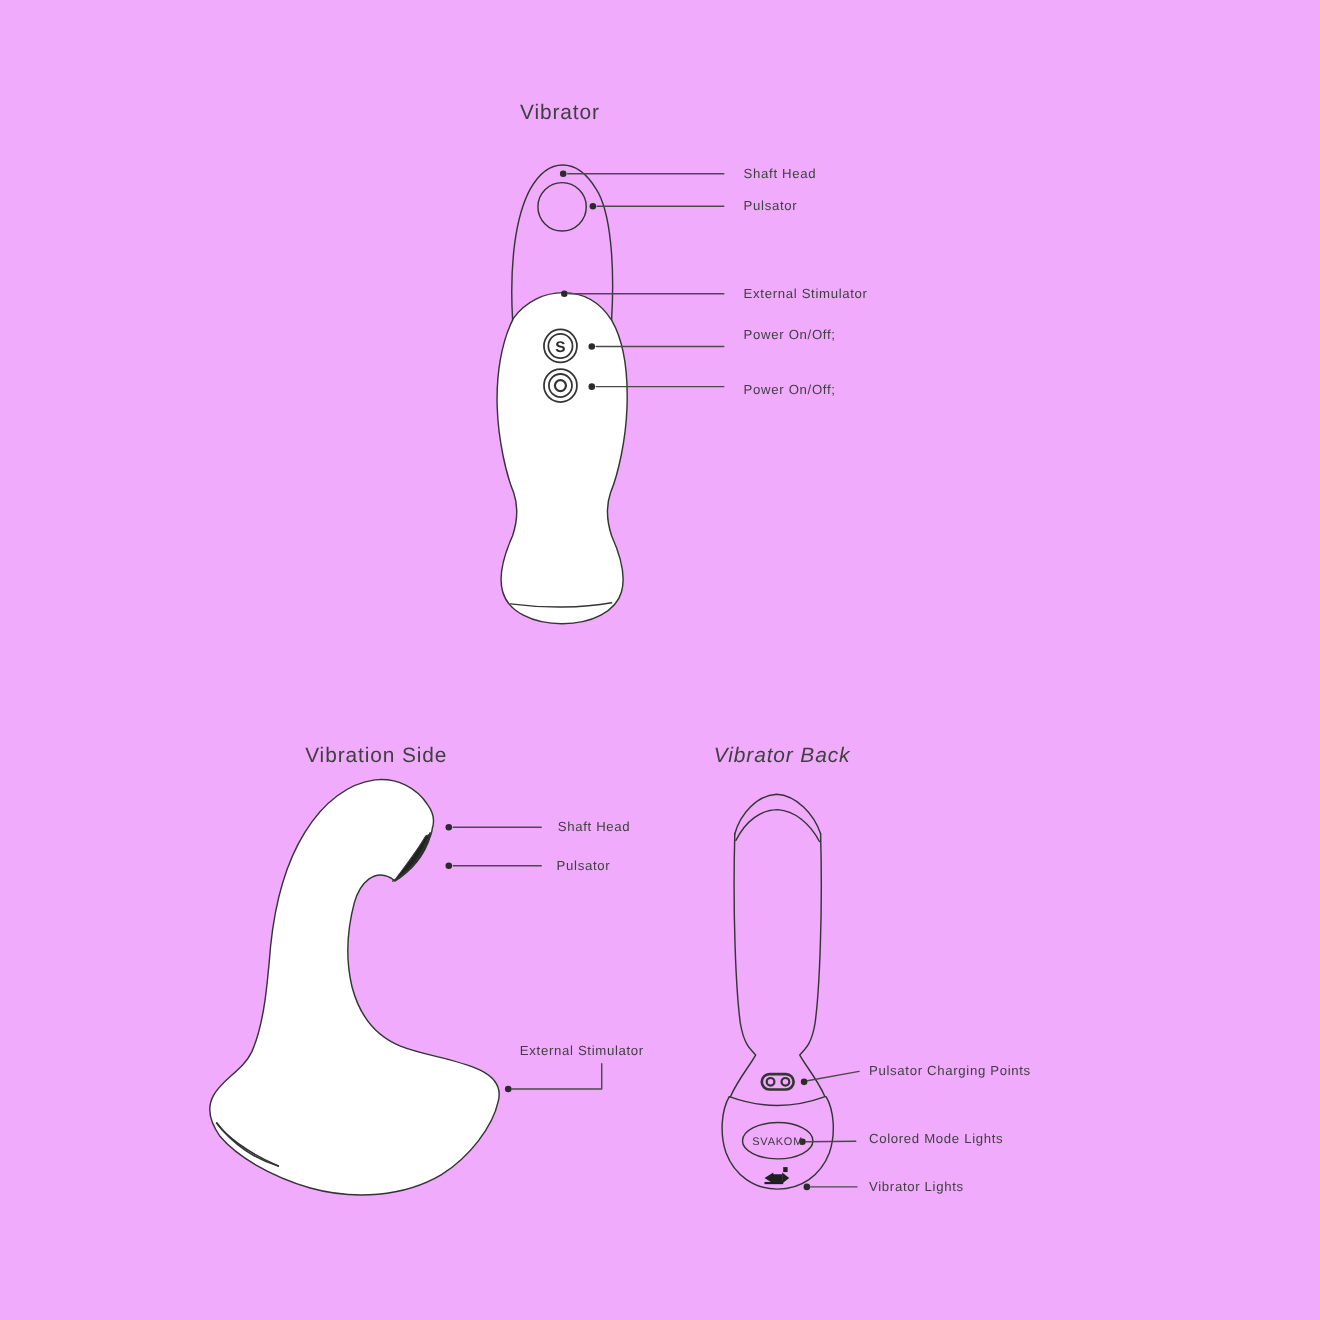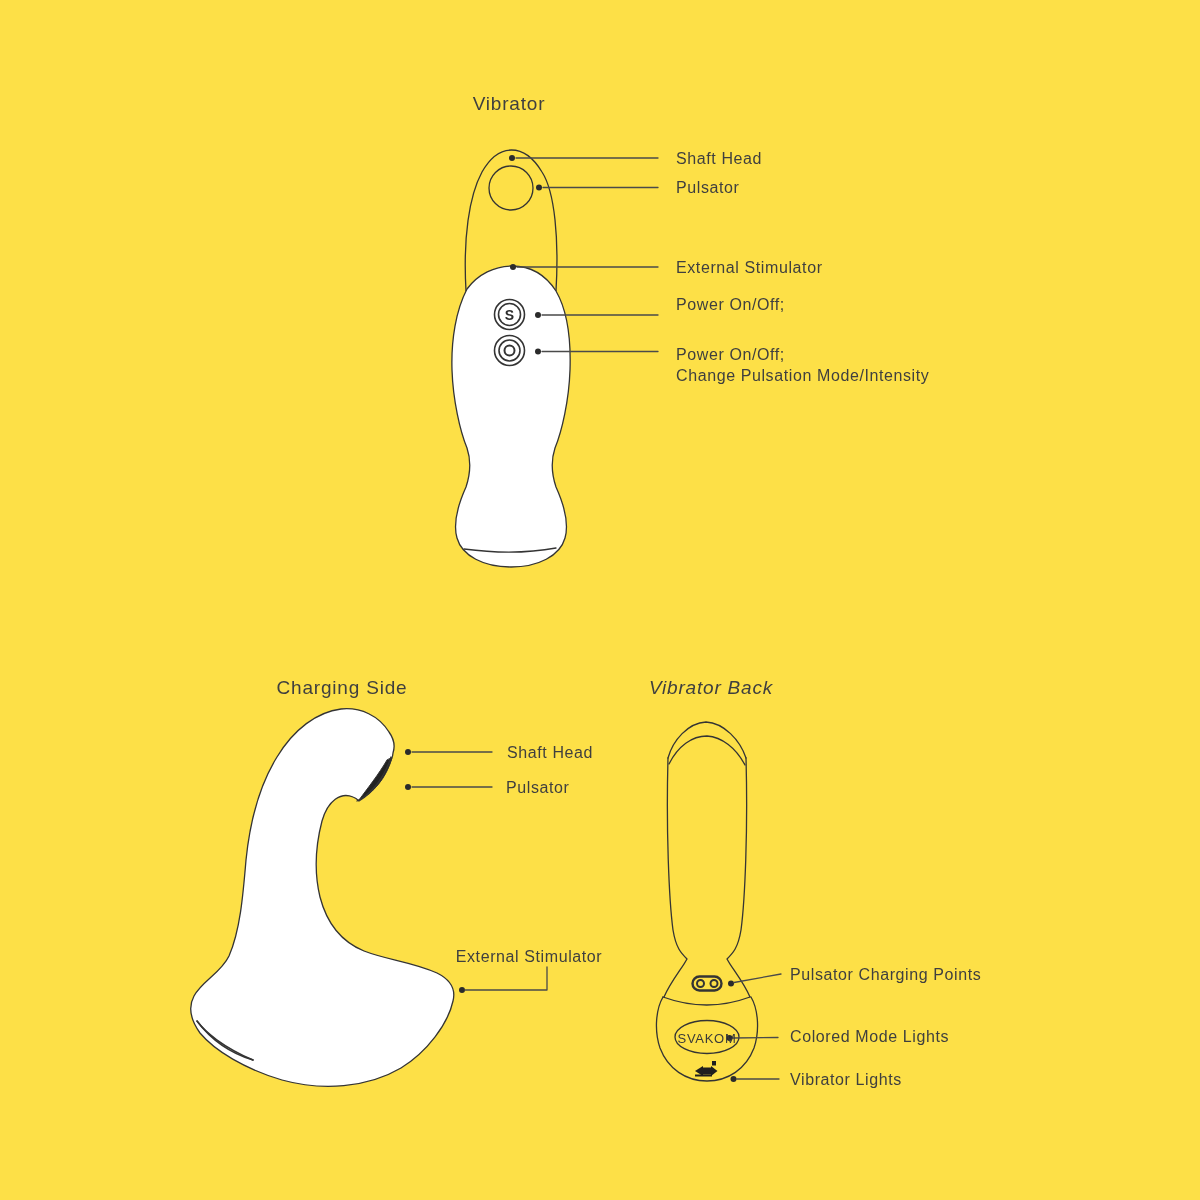--- a/index.html
+++ b/index.html
@@ -1,29 +1,29 @@
 <!DOCTYPE html>
 <html><head>
 <meta charset="utf-8">
 <style>
   html,body{margin:0;padding:0;background:#ffffff;}
   .canvas{
-    position:relative;width:1200px;height:1200px;background:#fde047;overflow:hidden;
+    position:relative;width:1200px;height:1200px;background:#f0abfc;overflow:hidden;
     font-family:"Liberation Sans","DejaVu Sans",sans-serif;color:#3f3f3f;
   }
   .art{position:absolute;left:0;top:0;}
   .lbl{
-    position:absolute;font-size:16px;letter-spacing:0.6px;line-height:21px;
+    position:absolute;font-size:12px;letter-spacing:0.6px;line-height:21px;
     white-space:nowrap;color:#3f3f3f;
   }
   .lbl.vmid{transform:translateY(-50%);}
   .lbl.cmid{transform:translate(-50%,-50%);}
   .title{font-size:19px;letter-spacing:0.8px;}
   .brand{
-    position:absolute;font-size:13px;letter-spacing:0.7px;color:#3a3a3a;
+    position:absolute;font-size:10px;letter-spacing:0.7px;color:#3a3a3a;
     transform:translate(-50%,-50%);white-space:nowrap;
   }
   .sglyph{
     position:absolute;font-size:14px;font-weight:bold;color:#2c2c2c;
     transform:translate(-50%,-52%);letter-spacing:0;
   }
 </style>
 </head>
 <body>
 
@@ -146,24 +146,23 @@
 
   <div class="lbl vmid" style="left:676px;top:158px;">Shaft Head</div>
   <div class="lbl vmid" style="left:676px;top:187px;">Pulsator</div>
   <div class="lbl vmid" style="left:676px;top:267px;">External Stimulator</div>
 
   <div class="lbl" style="left:676px;top:294px;">
     <div>Power On/Off;</div>
   </div>
   <div class="lbl" style="left:676px;top:344px;">
     <div>Power On/Off;</div>
-    <div>Change Pulsation Mode/Intensity</div>
   </div>
 
-  <div class="lbl title cmid" style="left:342px;top:687px;">Charging Side</div>
+  <div class="lbl title cmid" style="left:342px;top:687px;">Vibration Side</div>
   <div class="lbl vmid" style="left:507px;top:752px;">Shaft Head</div>
   <div class="lbl vmid" style="left:506px;top:787px;">Pulsator</div>
   <div class="lbl cmid" style="left:529px;top:956px;">External Stimulator</div>
 
   <div class="lbl title cmid" style="left:711px;top:687px;font-style:italic;">Vibrator Back</div>
   <div class="lbl vmid" style="left:790px;top:974px;">Pulsator Charging Points</div>
   <div class="lbl vmid" style="left:790px;top:1036px;text-align:right;">Colored Mode Lights</div>
   <div class="lbl vmid" style="left:790px;top:1079px;">Vibrator Lights</div>
 
   <div class="brand" style="left:707px;top:1037.5px;">SVAKOM</div>

